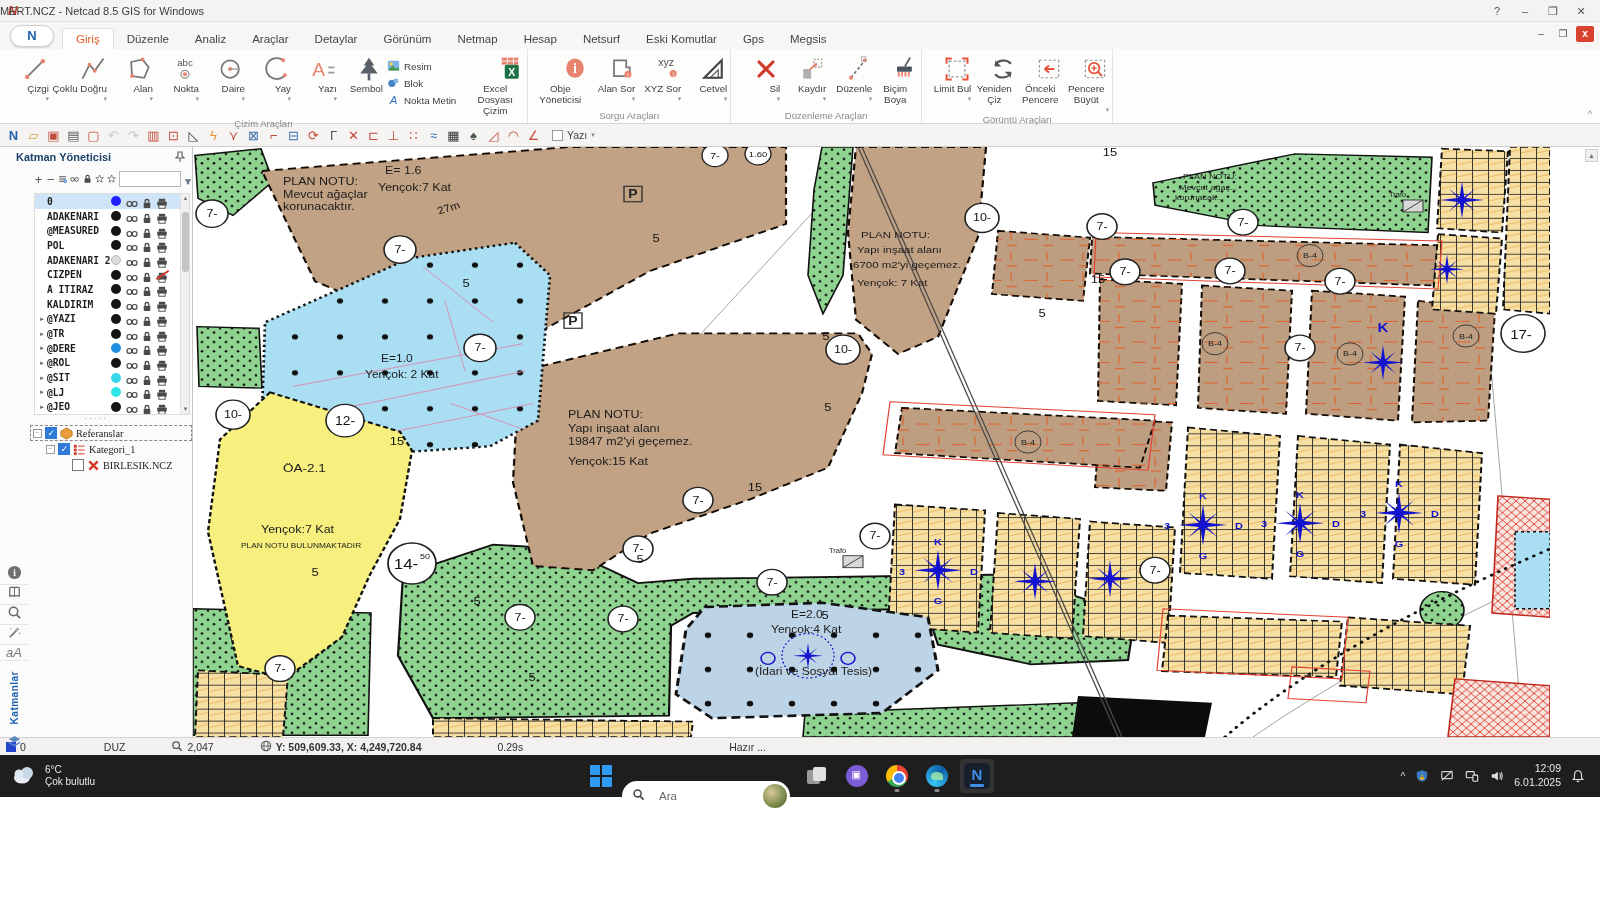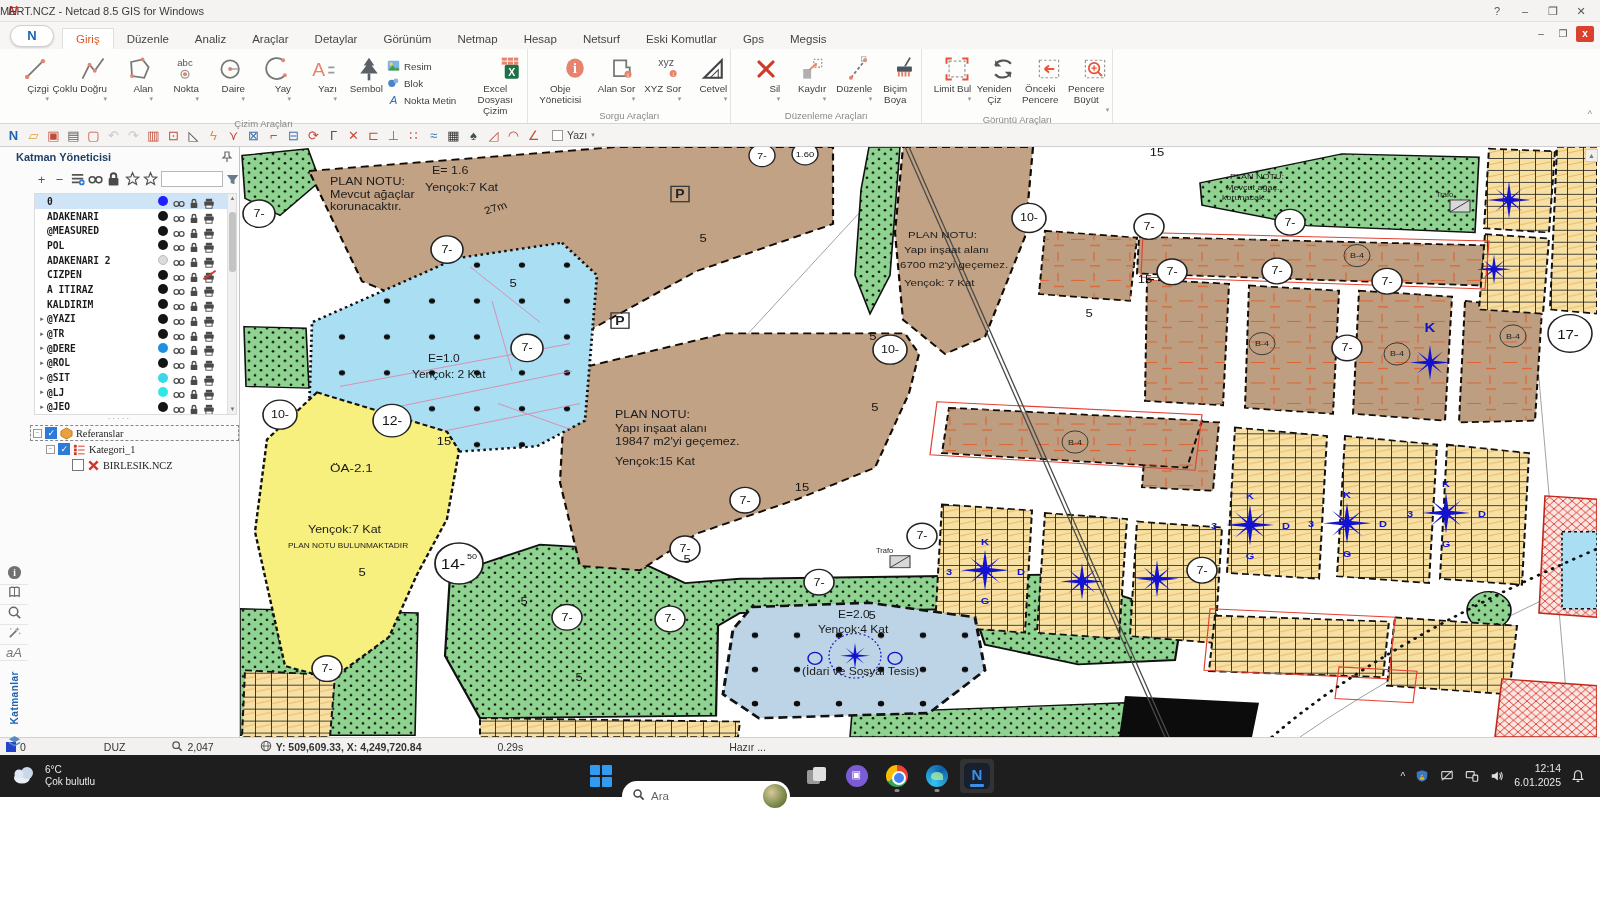--- a/index.html
+++ b/index.html
@@ -37,21 +37,21 @@
   .ribbon-collapse { position:absolute; right:8px; bottom:4px; font-size:9px; color:#888;}
   
   .qat { height:23px; background:#f5f4f3; border-bottom:1px solid #cfcecd; display:flex; align-items:center; padding-left:4px; gap:1px;}
   .qic { width:19px; height:19px; text-align:center; font-size:13px; line-height:19px; cursor:default;}
   .qat .chk { width:11px; height:11px; border:1px solid #9a9a9a; background:#fff; margin:0 3px 0 8px;}
   .qat .yazilbl { font-size:10.5px; color:#444;}
   .qat .ydd { font-size:7px; color:#888; margin-left:3px;}
   
   .main { display:flex; height:590px; position:relative;}
   
-  .lpanel { width:240px; background:#fbfbfb; border-right:1px solid #c6c5c4; position:relative; display:flex; flex-direction:column;}
+  .lpanel { width:193px; background:#fbfbfb; border-right:1px solid #c6c5c4; position:relative; display:flex; flex-direction:column;}
   .lp-title { height:20px; display:flex; align-items:center; padding:0 6px 0 16px; font-size:11px; font-weight:bold; color:#1d4068;}
   .lp-pin { margin-left:auto; width:12px; height:12px;}
   .lp-toolbar { height:24px; display:flex; align-items:center; gap:3px; padding-left:34px;}
   .lp-tool { width:16px; height:16px; display:flex; align-items:center; justify-content:center; font-size:13px; color:#555;}
   .lp-filter { width:62px; height:16px; border:1px solid #b8b8b8; background:#fff; font-size:9px; padding:0 2px; font-family:"Liberation Sans",sans-serif;}
   .lp-funnel { width:14px; height:14px;}
   .llist { margin:2px 2px 0 34px; background:#fff; border:1px solid #dcdcdc; position:relative; height:222px; overflow:hidden;}
   .lrow { height:14.7px; display:flex; align-items:center; padding:0 20px 0 2px; position:relative;}
   .lrow.sel { background:#cfe4f7;}
   .lexp { width:10px; font-size:7px; color:#666; text-align:center;}
@@ -88,21 +88,21 @@
   .sb-item { padding:0 8px; display:flex; align-items:center; gap:4px;}
   .sb-item svg { width:12px; height:12px;}
   
   .taskbar { height:42px; background:#1e1e1e; display:flex; align-items:center; position:relative; color:#e8e8e8;}
   .tk-weather { display:flex; align-items:center; gap:7px; padding-left:12px;}
   .tk-weather svg { width:26px; height:22px;}
   .wtxt { font-size:10px; line-height:1.25;}
   .tk-center { position:absolute; left:50%; transform:translateX(-50%); display:flex; align-items:center; gap:10px; left:590px; transform:none;}
   .winlogo { width:22px; height:22px; display:grid; grid-template-columns:10px 10px; grid-template-rows:10px 10px; gap:2px;}
   .winlogo i { background:#2f9bf2; border-radius:1px;}
-  .searchpill { width:168px; height:30px; background:#fff; border-radius:15px; display:flex; align-items:center; padding:0 3px 0 10px; gap:6px;margin-top:39px;}
+  .searchpill { width:168px; height:30px; background:#fff; border-radius:15px; display:flex; align-items:center; padding:0 3px 0 10px; gap:14px;margin-top:39px;}
   .searchpill .mag svg { width:13px; height:13px;}
   .searchpill .ph { font-size:11.5px; color:#666; flex:1;}
   .searchthumb { width:24px; height:24px; border-radius:50%; background:radial-gradient(circle at 35% 35%, #d8c89a, #7a8a4a 60%, #4a5a2a); flex:none;}
   .tkicons { display:flex; align-items:center; gap:6px;}
   .tki { width:34px; height:34px; display:flex; align-items:center; justify-content:center; border-radius:4px; position:relative;}
   .tki .dot { position:absolute; bottom:1px; left:50%; transform:translateX(-50%); width:5px; height:3px; border-radius:2px; background:#8a8a8a;}
   .tki.active { background:#333;}
   .files-ic { width:20px; height:18px; position:relative;}
   .files-ic:before { content:""; position:absolute; left:0; top:3px; width:13px; height:14px; background:#9a9a9a; border-radius:2px;}
   .files-ic:after { content:""; position:absolute; left:6px; top:0; width:13px; height:14px; background:#e0e0e0; border-radius:2px;}
@@ -1341,21 +1341,21 @@
           <rect x="9" y="7" width="5.5" height="7" rx="1" fill="#1e1e1e" stroke="#e0e0e0" stroke-width="1.3"></rect>
         </svg>
       </span>
     <span class="tray-ic">
         <svg viewBox="0 0 16 16">
           <path d="M2 6 H5 L9 3 V13 L5 10 H2 Z" fill="#e0e0e0"></path>
           <path d="M11 5 Q13 8 11 11 M12.5 3.5 Q15.5 8 12.5 12.5" stroke="#e0e0e0" stroke-width="1.2" fill="none"></path>
         </svg>
       </span>
     <div class="tk-clock">
-      <div>12:14</div>
+      <div>12:09</div>
       <div>6.01.2025</div>
     </div>
     <span class="tray-ic">
         <svg viewBox="0 0 16 16">
           <path d="M8 2 Q12 2 12 7 V10 L13.5 12 H2.5 L4 10 V7 Q4 2 8 2 Z" fill="none" stroke="#e0e0e0" stroke-width="1.3"></path>
           <path d="M6.5 13.5 Q8 15 9.5 13.5" stroke="#e0e0e0" stroke-width="1.3" fill="none"></path>
         </svg>
       </span>
   </div>
 </div>

